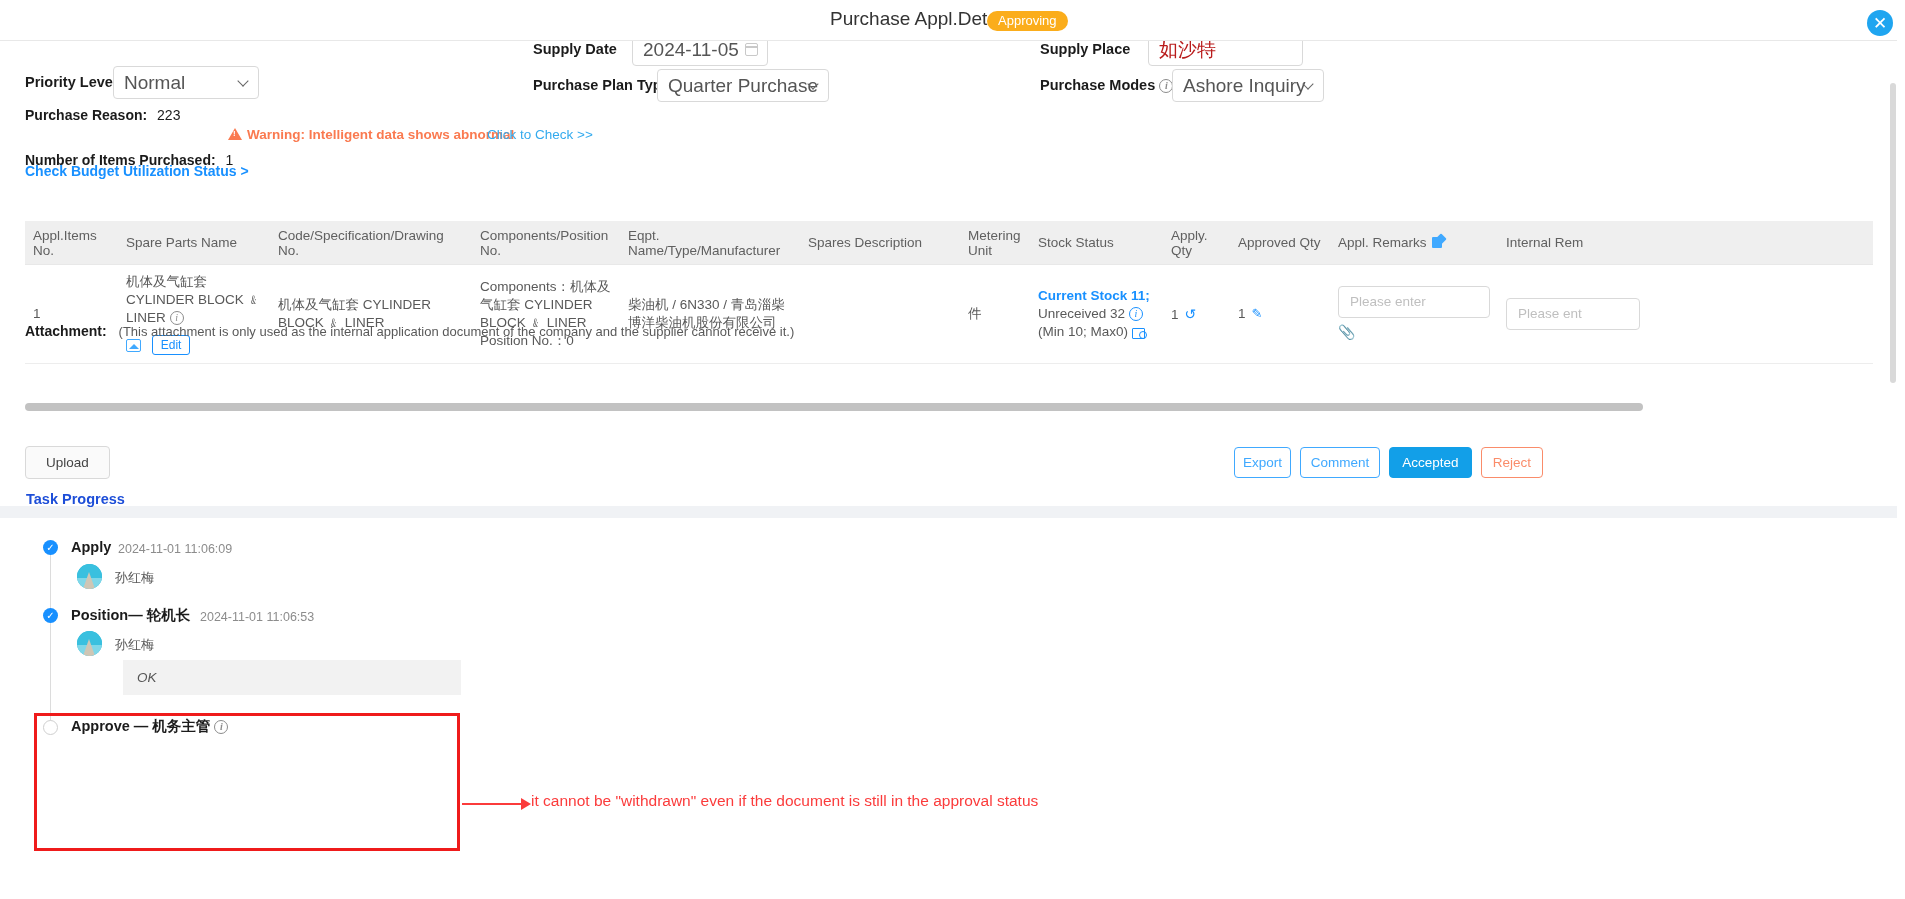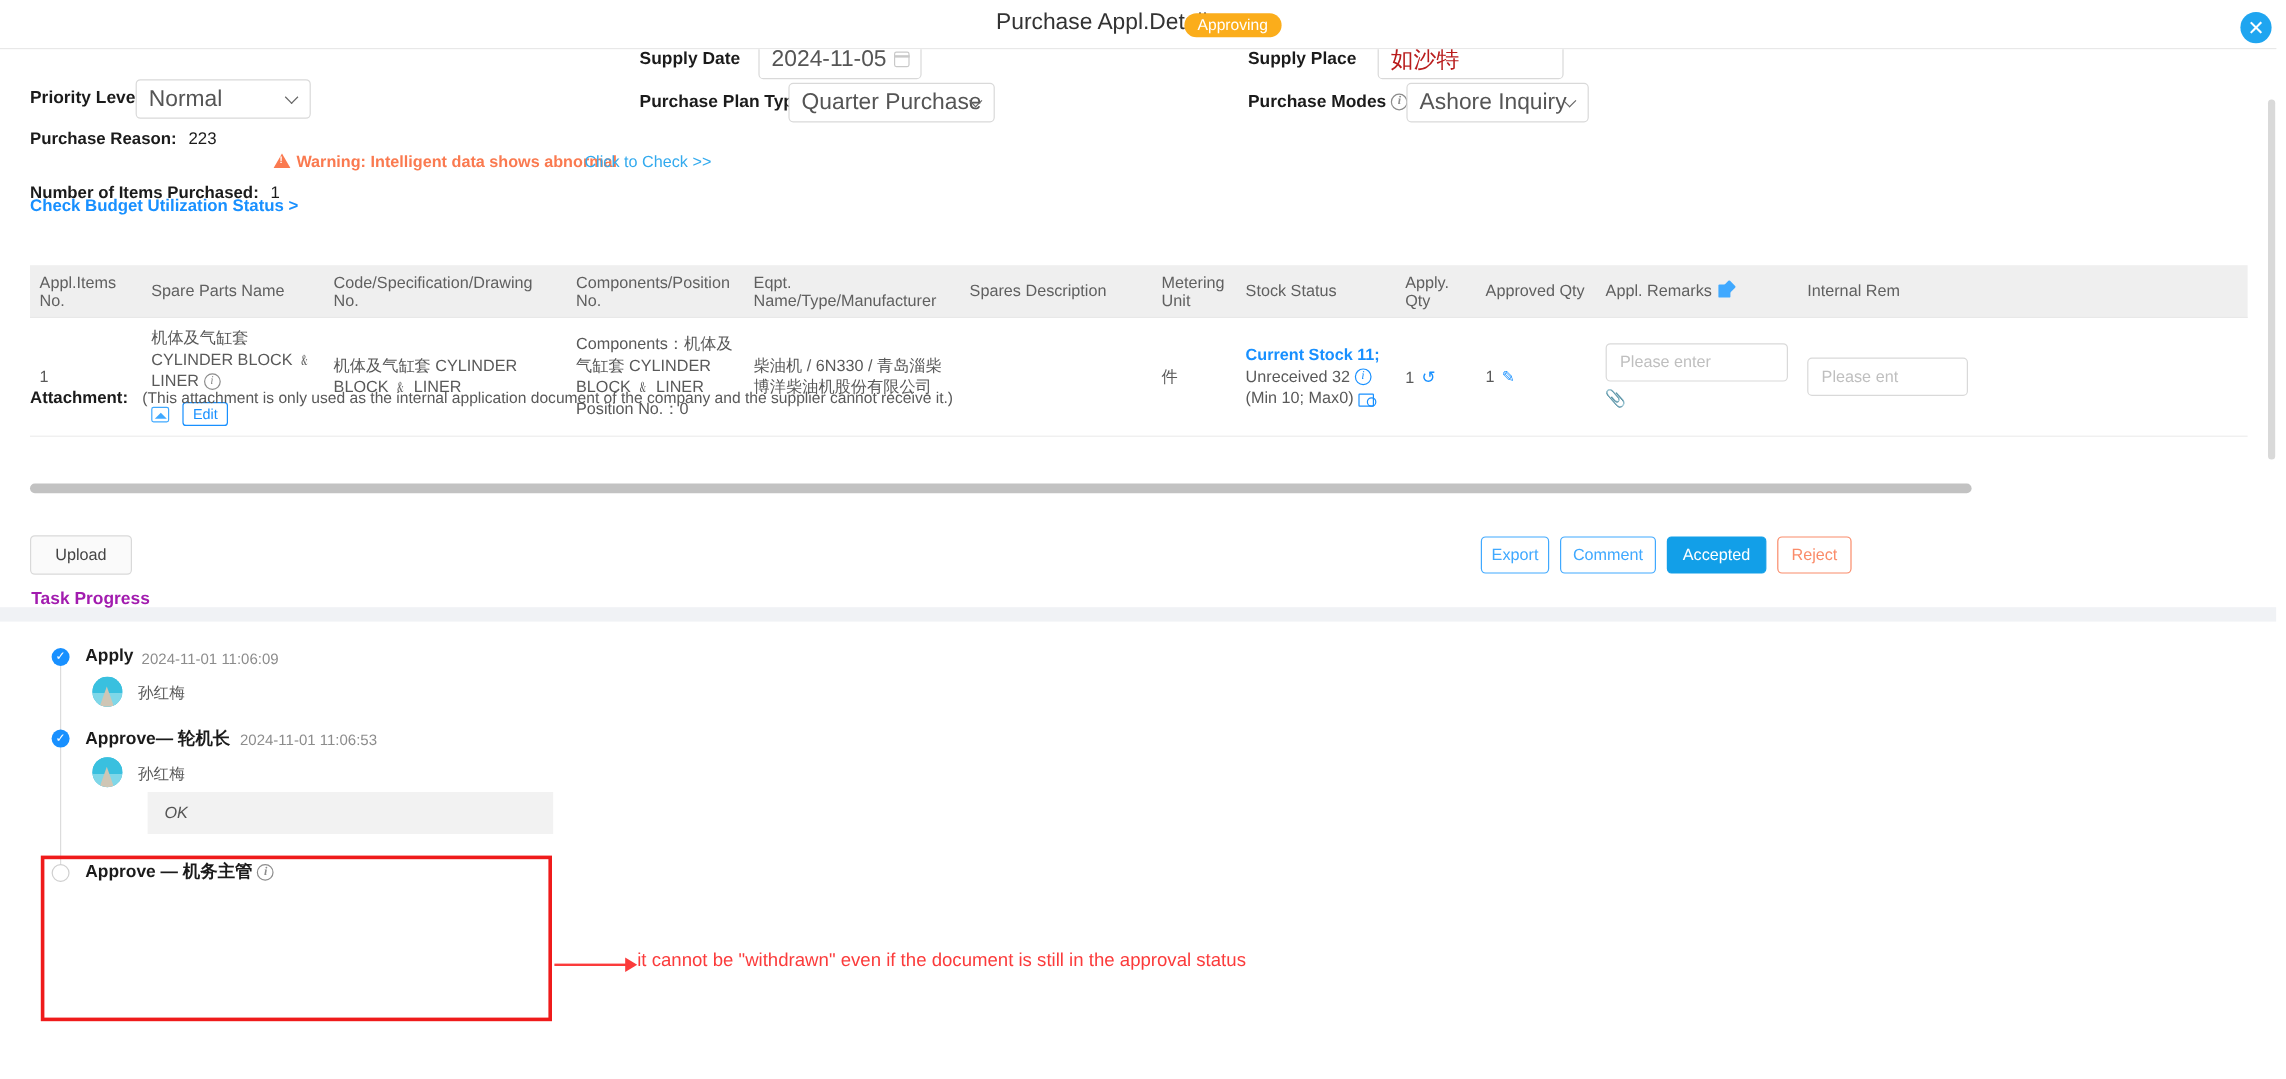--- a/index.html
+++ b/index.html
@@ -194,21 +194,21 @@
   }
 
   .band {
     position: absolute; left: 0; top: 465px; width: 1897px; height: 12px;
     background: #f0f2f5;
   }
 
   
   .tp-title {
     position: absolute; left: 26px; top: 450px; font-size: 14.5px;
-    font-weight: bold; color: #a21caf;
+    font-weight: bold; color: #1d4ed8;
   }
   .btn {
     position: absolute; top: 406px; height: 31px; border-radius: 4px;
     font-size: 13.5px; display: flex; align-items: center; justify-content: center;
     cursor: pointer; background: #fff;
   }
   .btn.outline-blue { border: 1px solid #40a9ff; color: #40a9ff; }
   .btn.solid-blue { border: 1px solid #129fe8; background: #129fe8; color: #fff; }
   .btn.outline-red { border: 1px solid #fa8c6a; color: #fa8c6a; }
 
@@ -426,21 +426,21 @@
     <div class="dot-done" style="top:9px;">✓</div>
     <div class="step-title" style="left:33px; top:8px;">Apply</div>
     <div class="step-time" style="left:80px; top:11px;">2024-11-01 11:06:09</div>
     <div class="avatar" style="left:39px; top:33px;">
         <span class="sky"></span>
         <span class="cone"></span>
       </div>
     <div class="person" style="left:77px; top:38px;">孙红梅</div>
 
     <div class="dot-done" style="top:77px;">✓</div>
-    <div class="step-title" style="left:33px; top:75px;">Approve— 轮机长</div>
+    <div class="step-title" style="left:33px; top:75px;">Position— 轮机长</div>
     <div class="step-time" style="left:162px; top:79px;">2024-11-01 11:06:53</div>
     <div class="avatar" style="left:39px; top:100px;">
         <span class="sky"></span>
         <span class="cone"></span>
       </div>
     <div class="person" style="left:77px; top:105px;">孙红梅</div>
     <div class="comment-box" style="left:85px; top:129px; width:338px;font-style:italic;">OK</div>
 
     <div class="dot-open" style="top:189px;"></div>
     <div class="step-title" style="left:33px; top:186px;">

